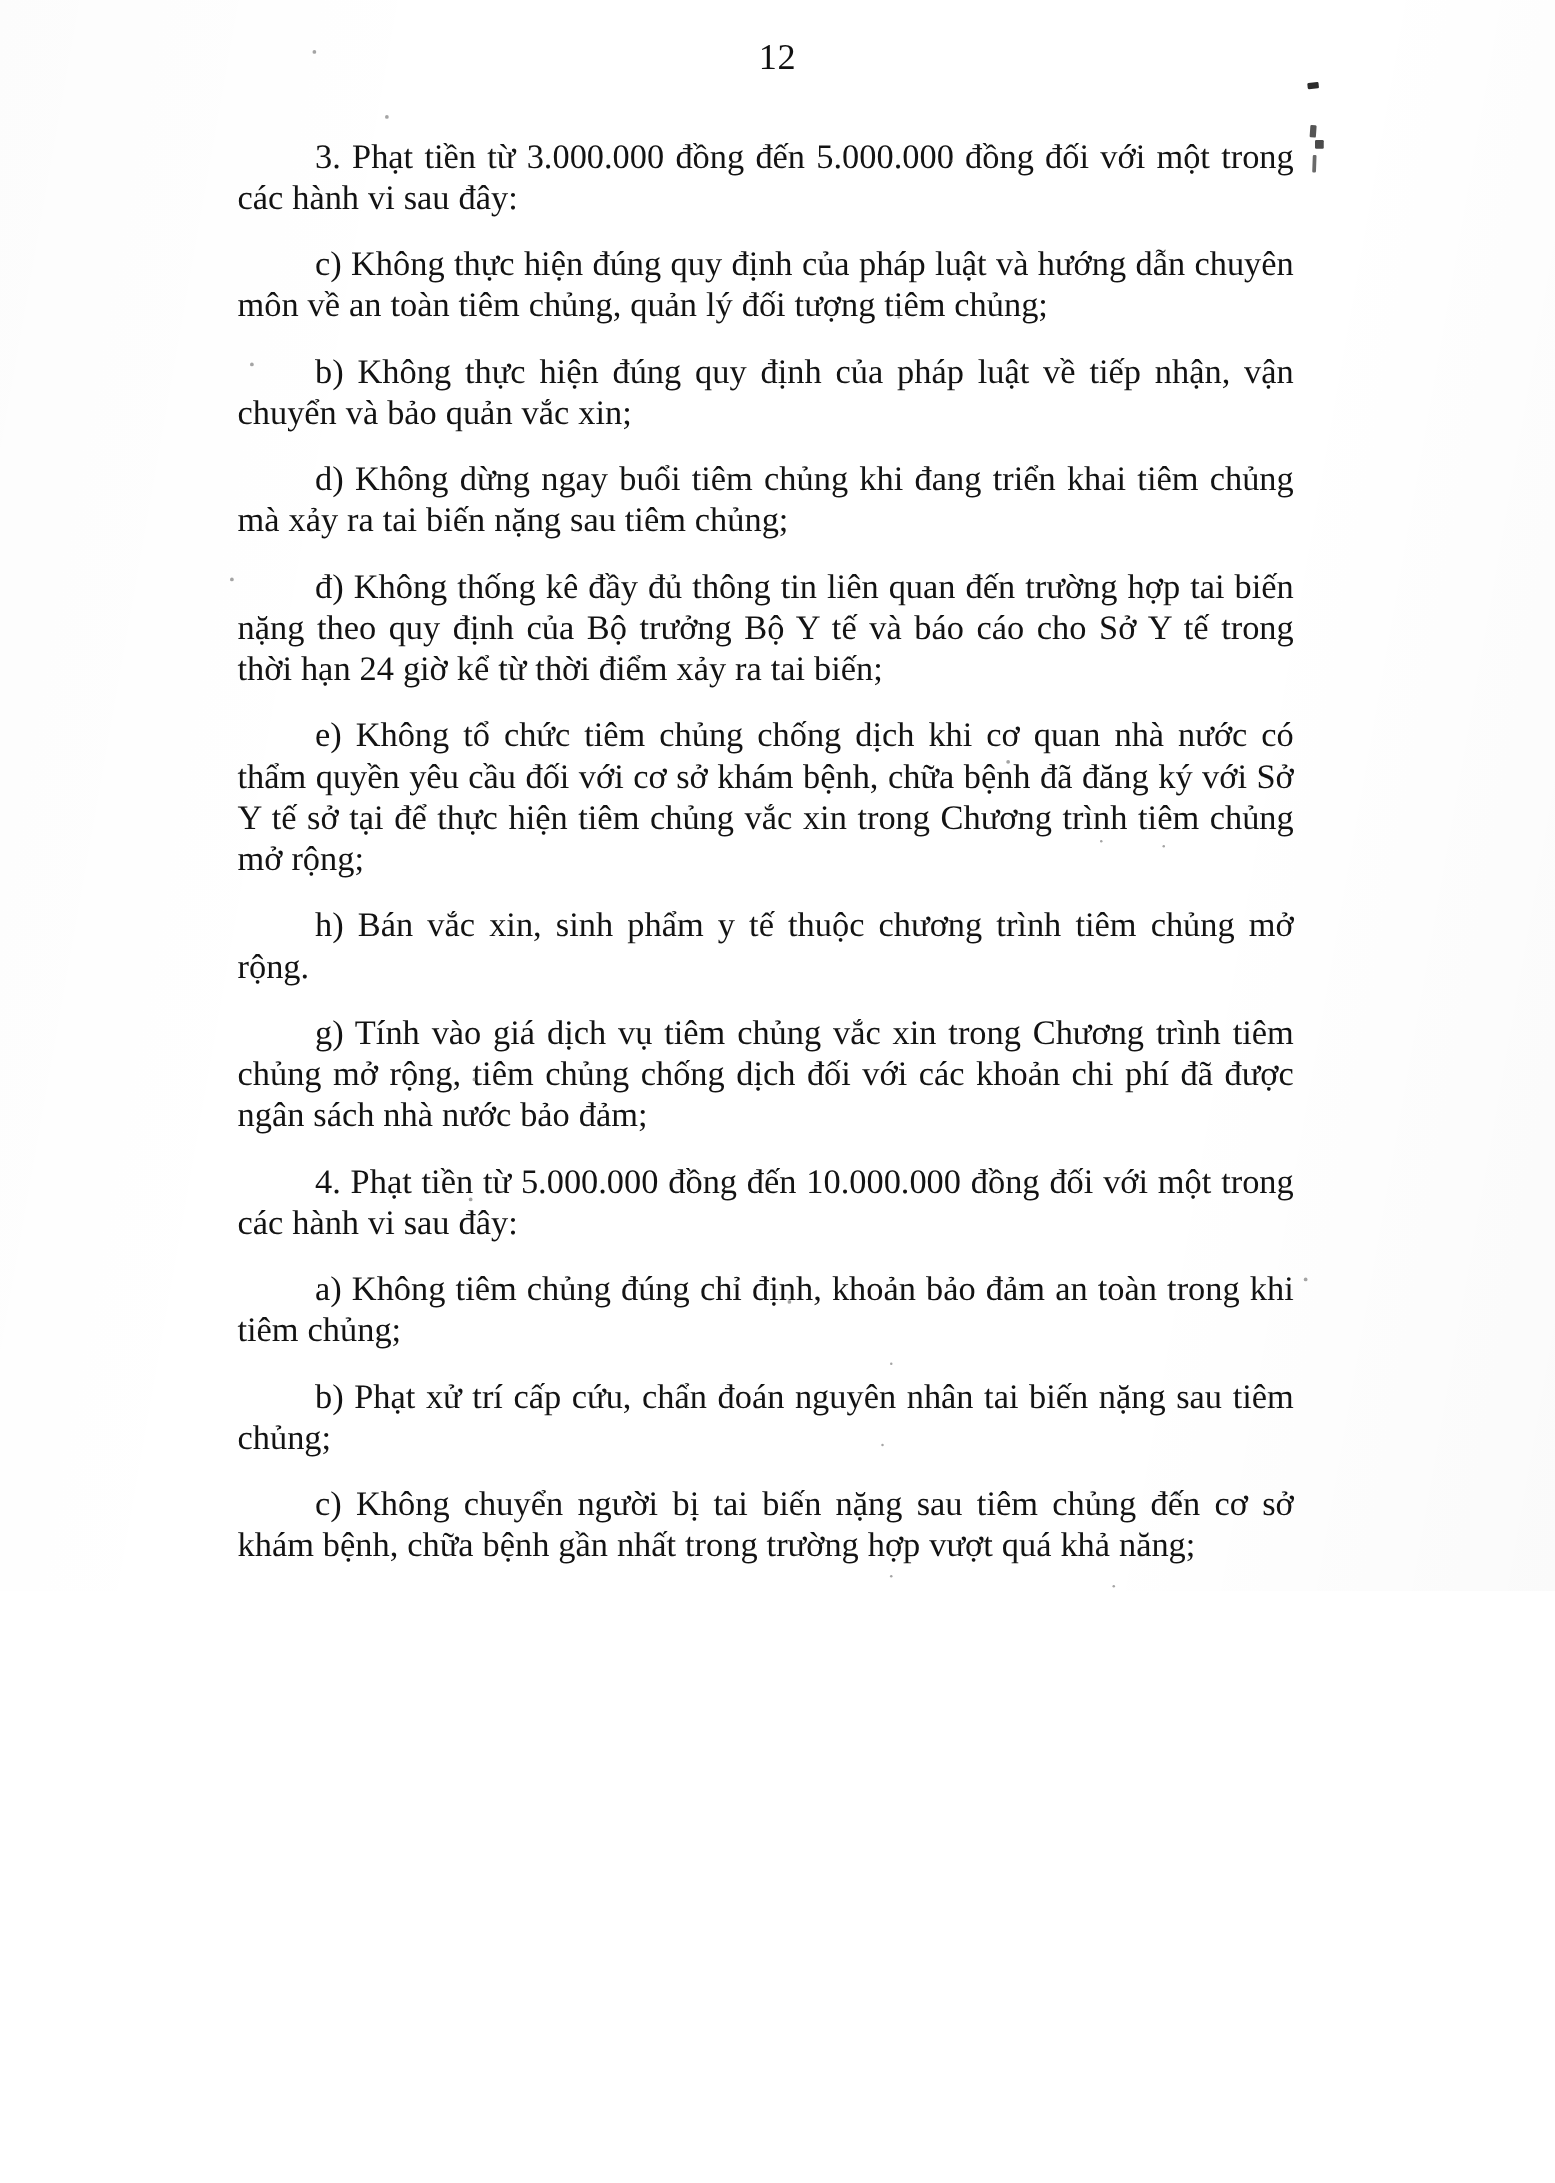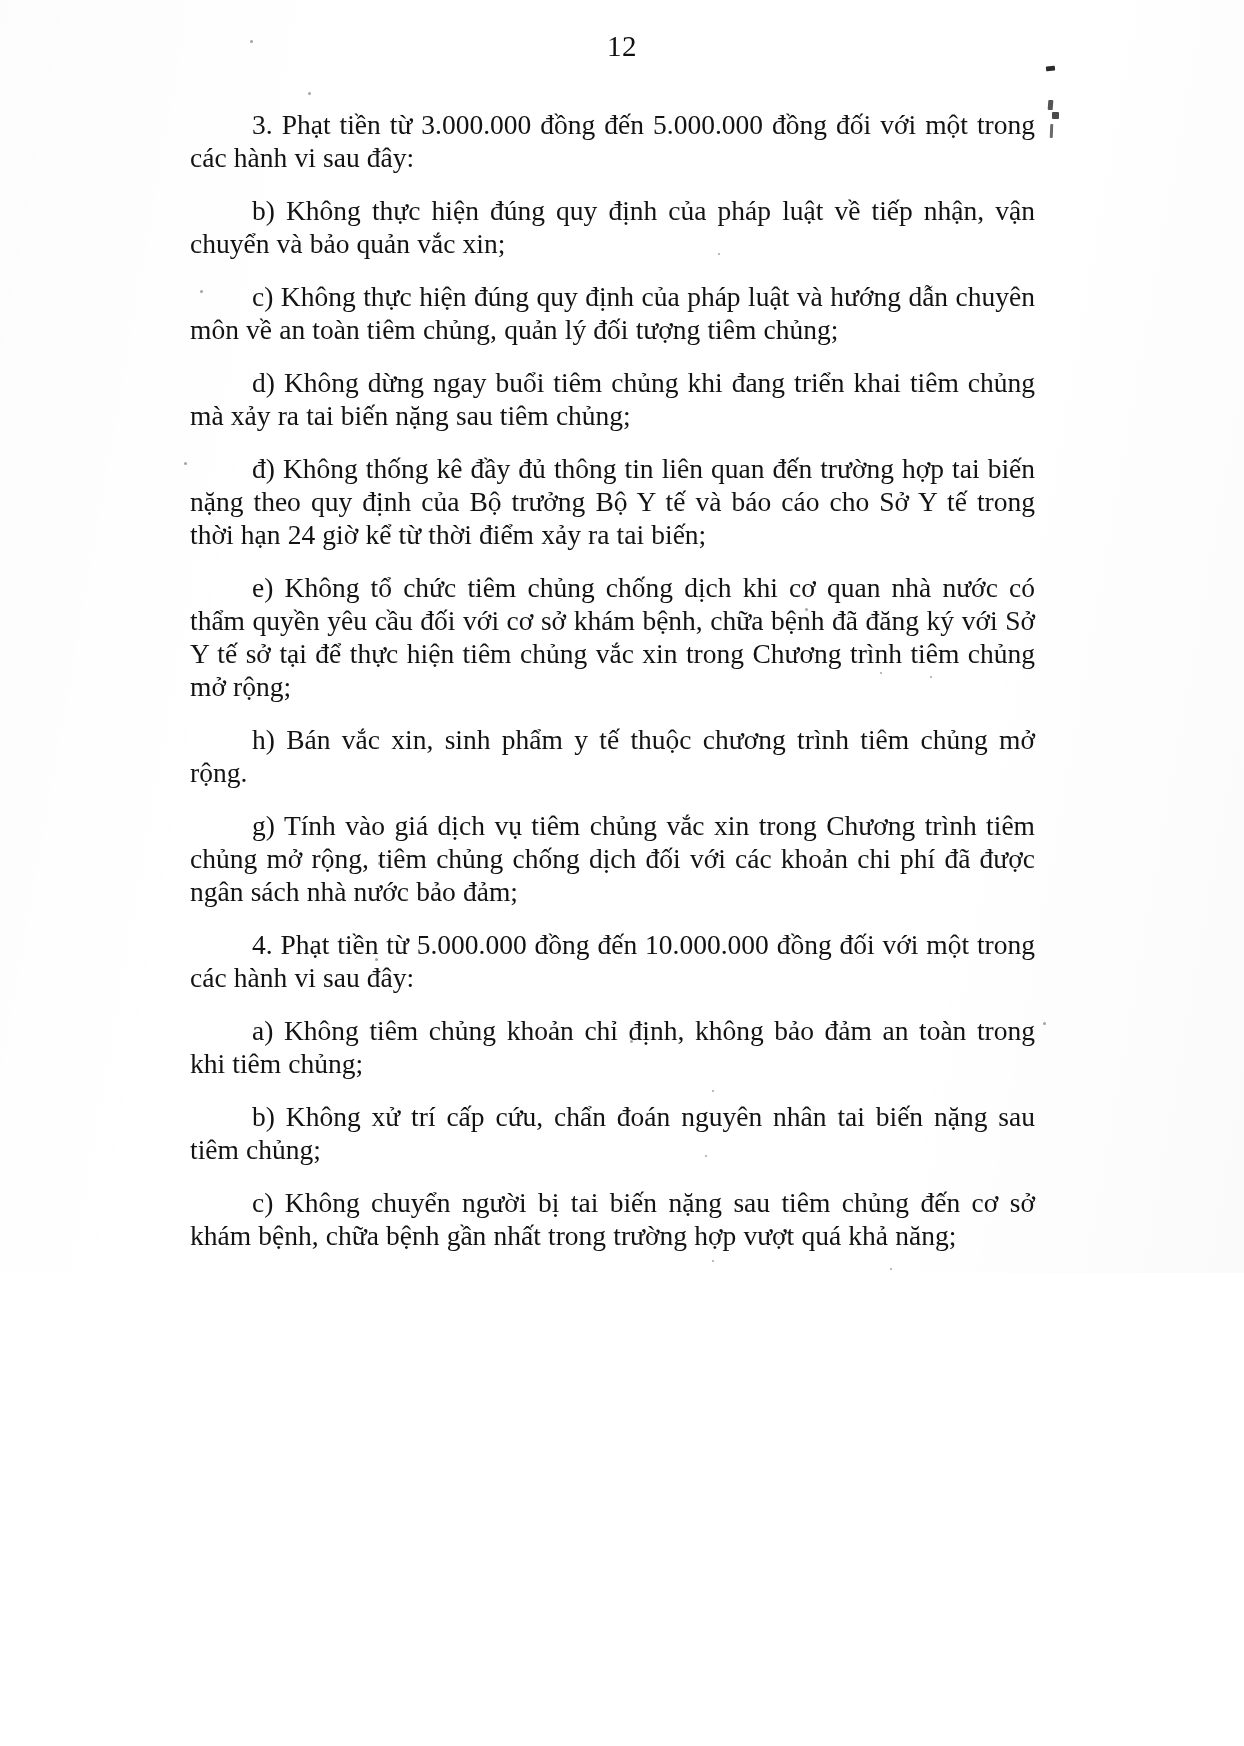--- a/index.html
+++ b/index.html
@@ -83,30 +83,30 @@
 <body>
 
 <div class="page">
 
   <div class="scan-wash"></div>
 
   <div class="page-number">12</div>
 
   <div class="body-text">
     <p class="para">3. Phạt tiền từ 3.000.000 đồng đến 5.000.000 đồng đối với một trong các hành vi sau đây:</p>
+    <p class="para">c) Không thực hiện đúng quy định của pháp luật và hướng dẫn chuyên môn về an toàn tiêm chủng, quản lý đối tượng tiêm chủng;</p>
     <p class="para">b) Không thực hiện đúng quy định của pháp luật về tiếp nhận, vận chuyển và bảo quản vắc xin;</p>
-    <p class="para">c) Không thực hiện đúng quy định của pháp luật và hướng dẫn chuyên môn về an toàn tiêm chủng, quản lý đối tượng tiêm chủng;</p>
     <p class="para">d) Không dừng ngay buổi tiêm chủng khi đang triển khai tiêm chủng mà xảy ra tai biến nặng sau tiêm chủng;</p>
     <p class="para">đ) Không thống kê đầy đủ thông tin liên quan đến trường hợp tai biến nặng theo quy định của Bộ trưởng Bộ Y tế và báo cáo cho Sở Y tế trong thời hạn 24 giờ kể từ thời điểm xảy ra tai biến;</p>
     <p class="para">e) Không tổ chức tiêm chủng chống dịch khi cơ quan nhà nước có thẩm quyền yêu cầu đối với cơ sở khám bệnh, chữa bệnh đã đăng ký với Sở Y tế sở tại để thực hiện tiêm chủng vắc xin trong Chương trình tiêm chủng mở rộng;</p>
     <p class="para">h) Bán vắc xin, sinh phẩm y tế thuộc chương trình tiêm chủng mở rộng.</p>
     <p class="para">g) Tính vào giá dịch vụ tiêm chủng vắc xin trong Chương trình tiêm chủng mở rộng, tiêm chủng chống dịch đối với các khoản chi phí đã được ngân sách nhà nước bảo đảm;</p>
     <p class="para">4. Phạt tiền từ 5.000.000 đồng đến 10.000.000 đồng đối với một trong các hành vi sau đây:</p>
-    <p class="para">a) Không tiêm chủng khoản chỉ định, không bảo đảm an toàn trong khi tiêm chủng;</p>
-    <p class="para">b) Không xử trí cấp cứu, chẩn đoán nguyên nhân tai biến nặng sau tiêm chủng;</p>
+    <p class="para">a) Không tiêm chủng đúng chỉ định, khoản bảo đảm an toàn trong khi tiêm chủng;</p>
+    <p class="para">b) Phạt xử trí cấp cứu, chẩn đoán nguyên nhân tai biến nặng sau tiêm chủng;</p>
     <p class="para">c) Không chuyển người bị tai biến nặng sau tiêm chủng đến cơ sở khám bệnh, chữa bệnh gần nhất trong trường hợp vượt quá khả năng;</p>
 
   </div>
 
   <div class="edge-marks">
     <i class="m1"></i>
       <i class="m2"></i>
       <i class="m3"></i>
       <i class="m4"></i>
   </div>

